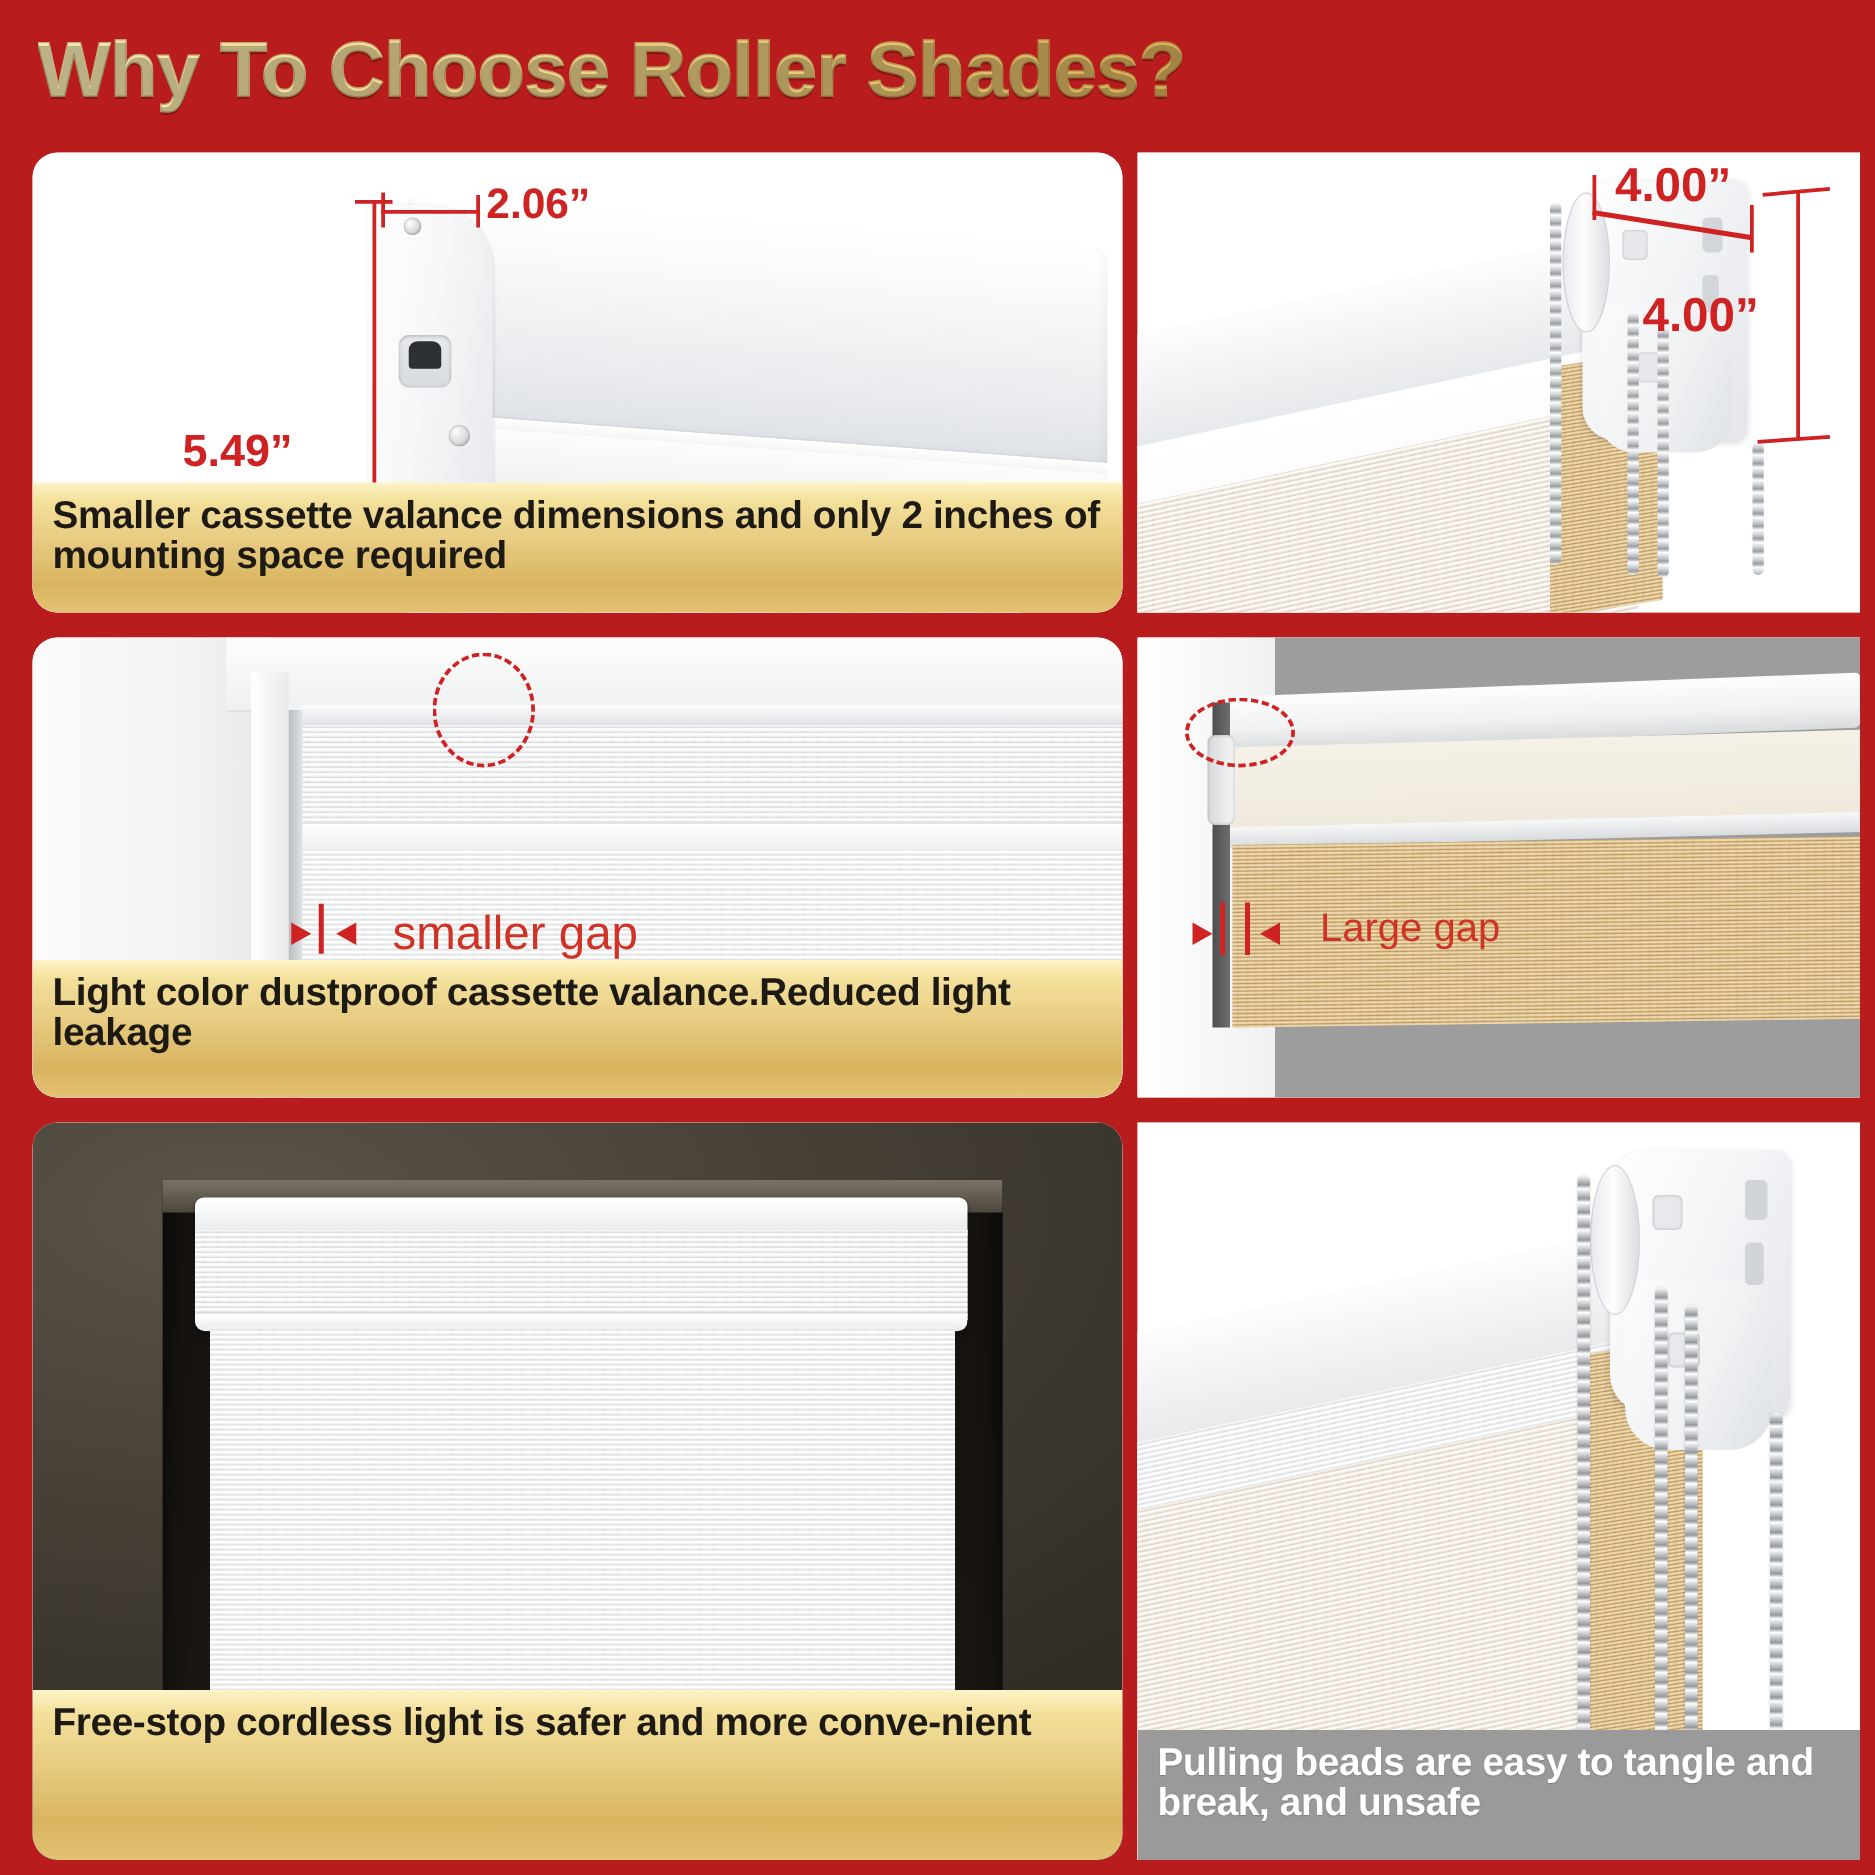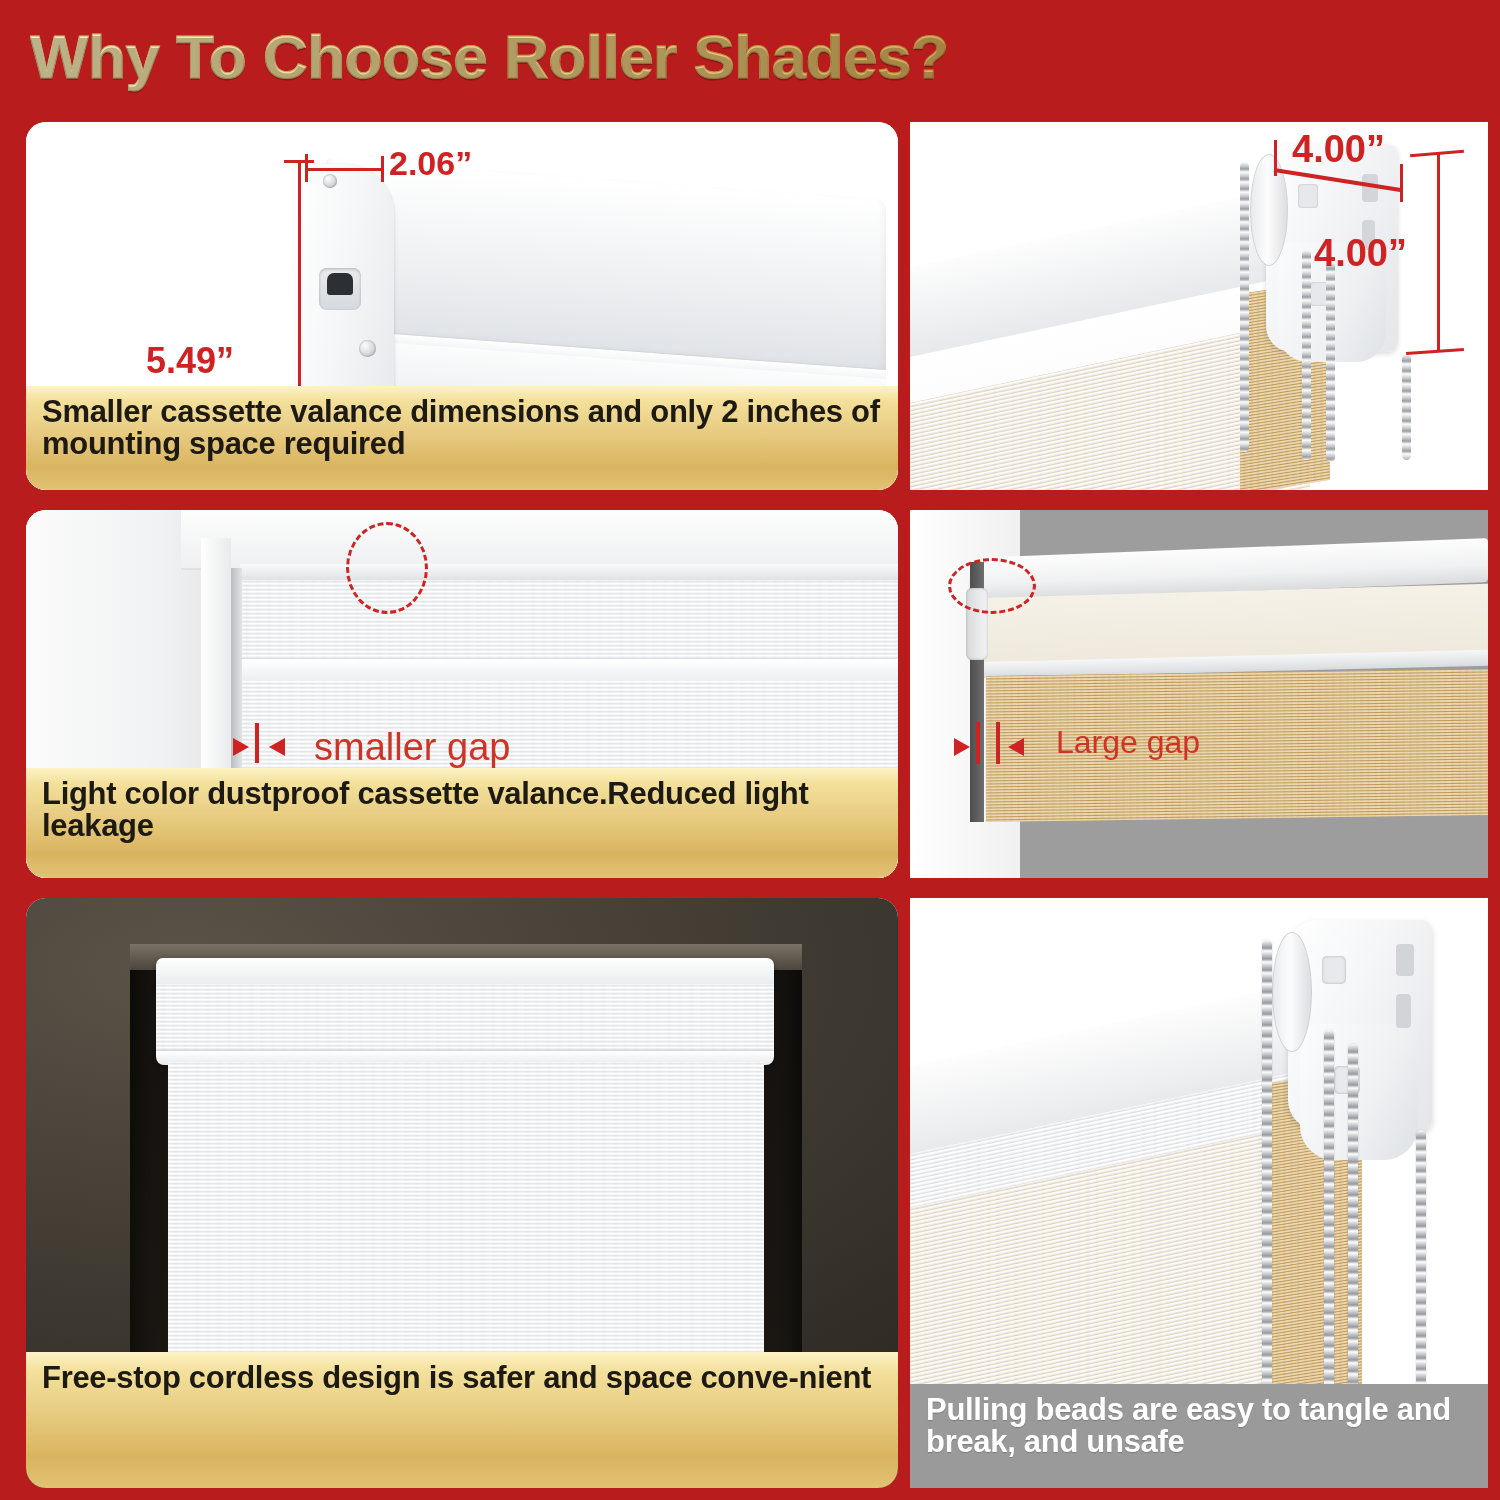--- a/index.html
+++ b/index.html
@@ -342,21 +342,21 @@
 
         <div style="position:absolute;left:418px;top:512px;width:76px;height:78px;border-radius:40% 44% 36% 40%;
                     background:linear-gradient(150deg,#f6d6c2 0%,#eec3a8 55%,#dfae92 100%);
                     box-shadow:inset -4px -6px 10px rgba(170,120,95,.35);"></div>
         <div style="position:absolute;left:436px;top:506px;width:22px;height:34px;border-radius:11px;
                     background:linear-gradient(180deg,#f7dac7,#e9bfa4);"></div>
         <div style="position:absolute;left:454px;top:562px;width:44px;height:66px;border-radius:22px 22px 0 0;
                     background:linear-gradient(150deg,#f3d0bb,#e2b196);transform:rotate(8deg);"></div>
       </div>
 
-      <div class="cap gold h3">Free-stop cordless design is safer and space conve-nient</div>
+      <div class="cap gold h3">Free-stop cordless light is safer and more conve-nient</div>
     </div>
 
     <div class="panel right w r3">
       <div class="photo">
         <div class="white-bg"></div>
 
         <div style="position:absolute;left:-26px;top:78px;width:450px;height:120px;
                     transform:skewY(-12deg);transform-origin:right top;
                     background:linear-gradient(180deg,#fdfdfd,#ecedef 62%,#e1e3e6);" class="fab-white"></div>
 

